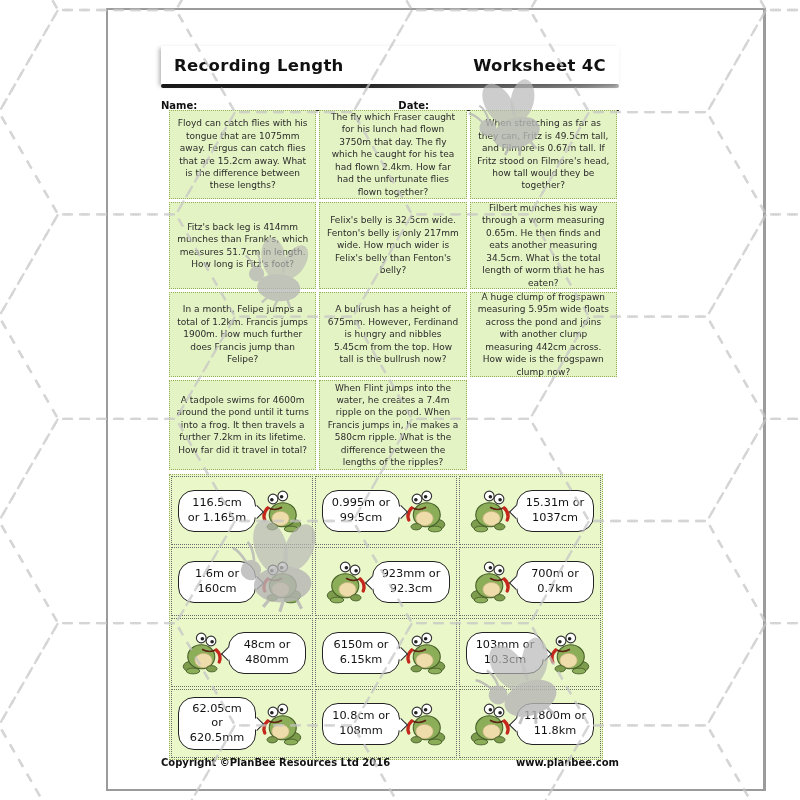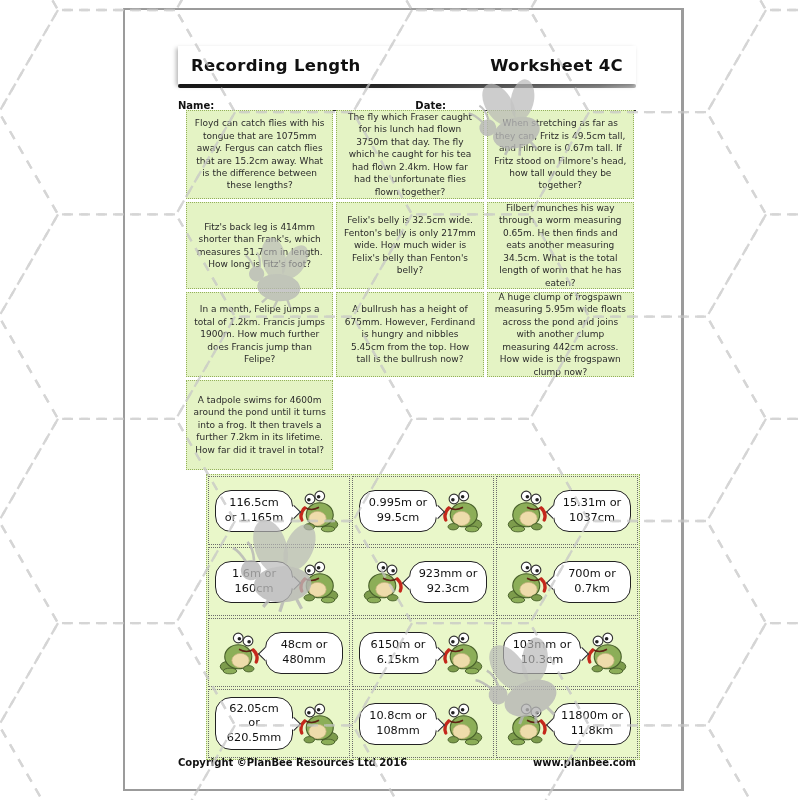--- a/index.html
+++ b/index.html
@@ -9,21 +9,21 @@
     font-family:"DejaVu Sans","Liberation Sans",sans-serif;
   }
   
   #hexbg{
     position:absolute;left:0;top:0;width:800px;height:800px;
     z-index:9;pointer-events:none;opacity:.72;
   }
   #hexbg polygon{fill:none;stroke:#c6c6c6;stroke-width:2.3;stroke-dasharray:9 8;}
 
   .sheet{
-    position:absolute;left:123px;top:8px;width:561px;height:783px;
+    position:absolute;left:106px;top:8px;width:660px;height:783px;
     border:2px solid #9b9b9b;border-right-width:3px;box-sizing:border-box;
     background:#ffffff;z-index:1;
   }
   .title-box{
     position:absolute;left:53px;top:36px;width:458px;height:38px;
     background:#fff;box-shadow:-2px 2px 4px rgba(0,0,0,.28);
     display:flex;justify-content:space-between;align-items:center;
     padding:0 13px;box-sizing:border-box;z-index:3;
   }
   .title-box span{font-size:16.5px;font-weight:bold;letter-spacing:.3px;color:#111;}
@@ -48,21 +48,21 @@
   }
   .pcell{
     background:#e4f3c4;border:1.6px dotted #93b059;box-sizing:border-box;
     display:flex;align-items:center;justify-content:center;text-align:center;
     padding:4px 6px;font-size:9px;line-height:1.38;color:#2b2b2b;
   }
 
   .answers-grid{
     position:absolute;left:61px;top:464px;width:430px;z-index:2;
     display:grid;grid-template-columns:repeat(3,1fr);grid-auto-rows:69px;gap:2px;
-    border:1.6px dotted #93b059;padding:1px;background:#e9f7c9;margin-left:20px;
+    border:1.6px dotted #93b059;padding:1px;background:#e9f7c9;
   }
   .acell{
     background:#e9f7c9;border:1.4px dotted #6b6b6b;box-sizing:border-box;
     display:flex;align-items:center;justify-content:space-between;
     padding:4px 6px;gap:2px;
   }
   .acell.rev{flex-direction:row-reverse;}
   .bubble{
     position:relative;background:#fff;border:1.8px solid #222;border-radius:16px;
     width:62%;min-height:42px;box-sizing:border-box;
@@ -147,21 +147,21 @@
 
   <div class="pcell">
     <span>The fly which Fraser caught for his lunch had flown 3750m that day. The fly which he caught for his tea had flown 2.4km. How far had the unfortunate flies flown together?</span>
   </div>
 
   <div class="pcell">
     <span>When stretching as far as they can, Fritz is 49.5cm tall, and Filmore is 0.67m tall. If Fritz stood on Filmore's head, how tall would they be together?</span>
   </div>
 
   <div class="pcell">
-    <span>Fitz's back leg is 414mm shorter than Frank's, which measures 51.7cm in length. How long is Fitz's foot?</span>
+    <span>Fitz's back leg is 414mm munches than Frank's, which measures 51.7cm in length. How long is Fitz's foot?</span>
   </div>
 
   <div class="pcell">
     <span>Felix's belly is 32.5cm wide. Fenton's belly is only 217mm wide. How much wider is Felix's belly than Fenton's belly?</span>
   </div>
 
   <div class="pcell">
     <span>Filbert munches his way through a worm measuring 0.65m. He then finds and eats another measuring 34.5cm. What is the total length of worm that he has eaten?</span>
   </div>
 
@@ -174,20 +174,23 @@
   </div>
 
   <div class="pcell">
     <span>A huge clump of frogspawn measuring 5.95m wide floats across the pond and joins with another clump measuring 442cm across. How wide is the frogspawn clump now?</span>
   </div>
 
   <div class="pcell">
     <span>A tadpole swims for 4600m around the pond until it turns into a frog. It then travels a further 7.2km in its lifetime. How far did it travel in total?</span>
   </div>
 
+  <div class="pcell">
+    <span>When Flint jumps into the water, he creates a 7.4m ripple on the pond. When Francis jumps in, he makes a 580cm ripple. What is the difference between the lengths of the ripples?</span>
+  </div>
 
 </div>
 
   <div class="answers-grid">
   <div class="acell">
     <div class="bubble">
       <span>116.5cm or 1.165m</span>
     </div>
     <svg class="frog" viewBox="0 0 64 64">
           <use href="#frog-sym"></use>

